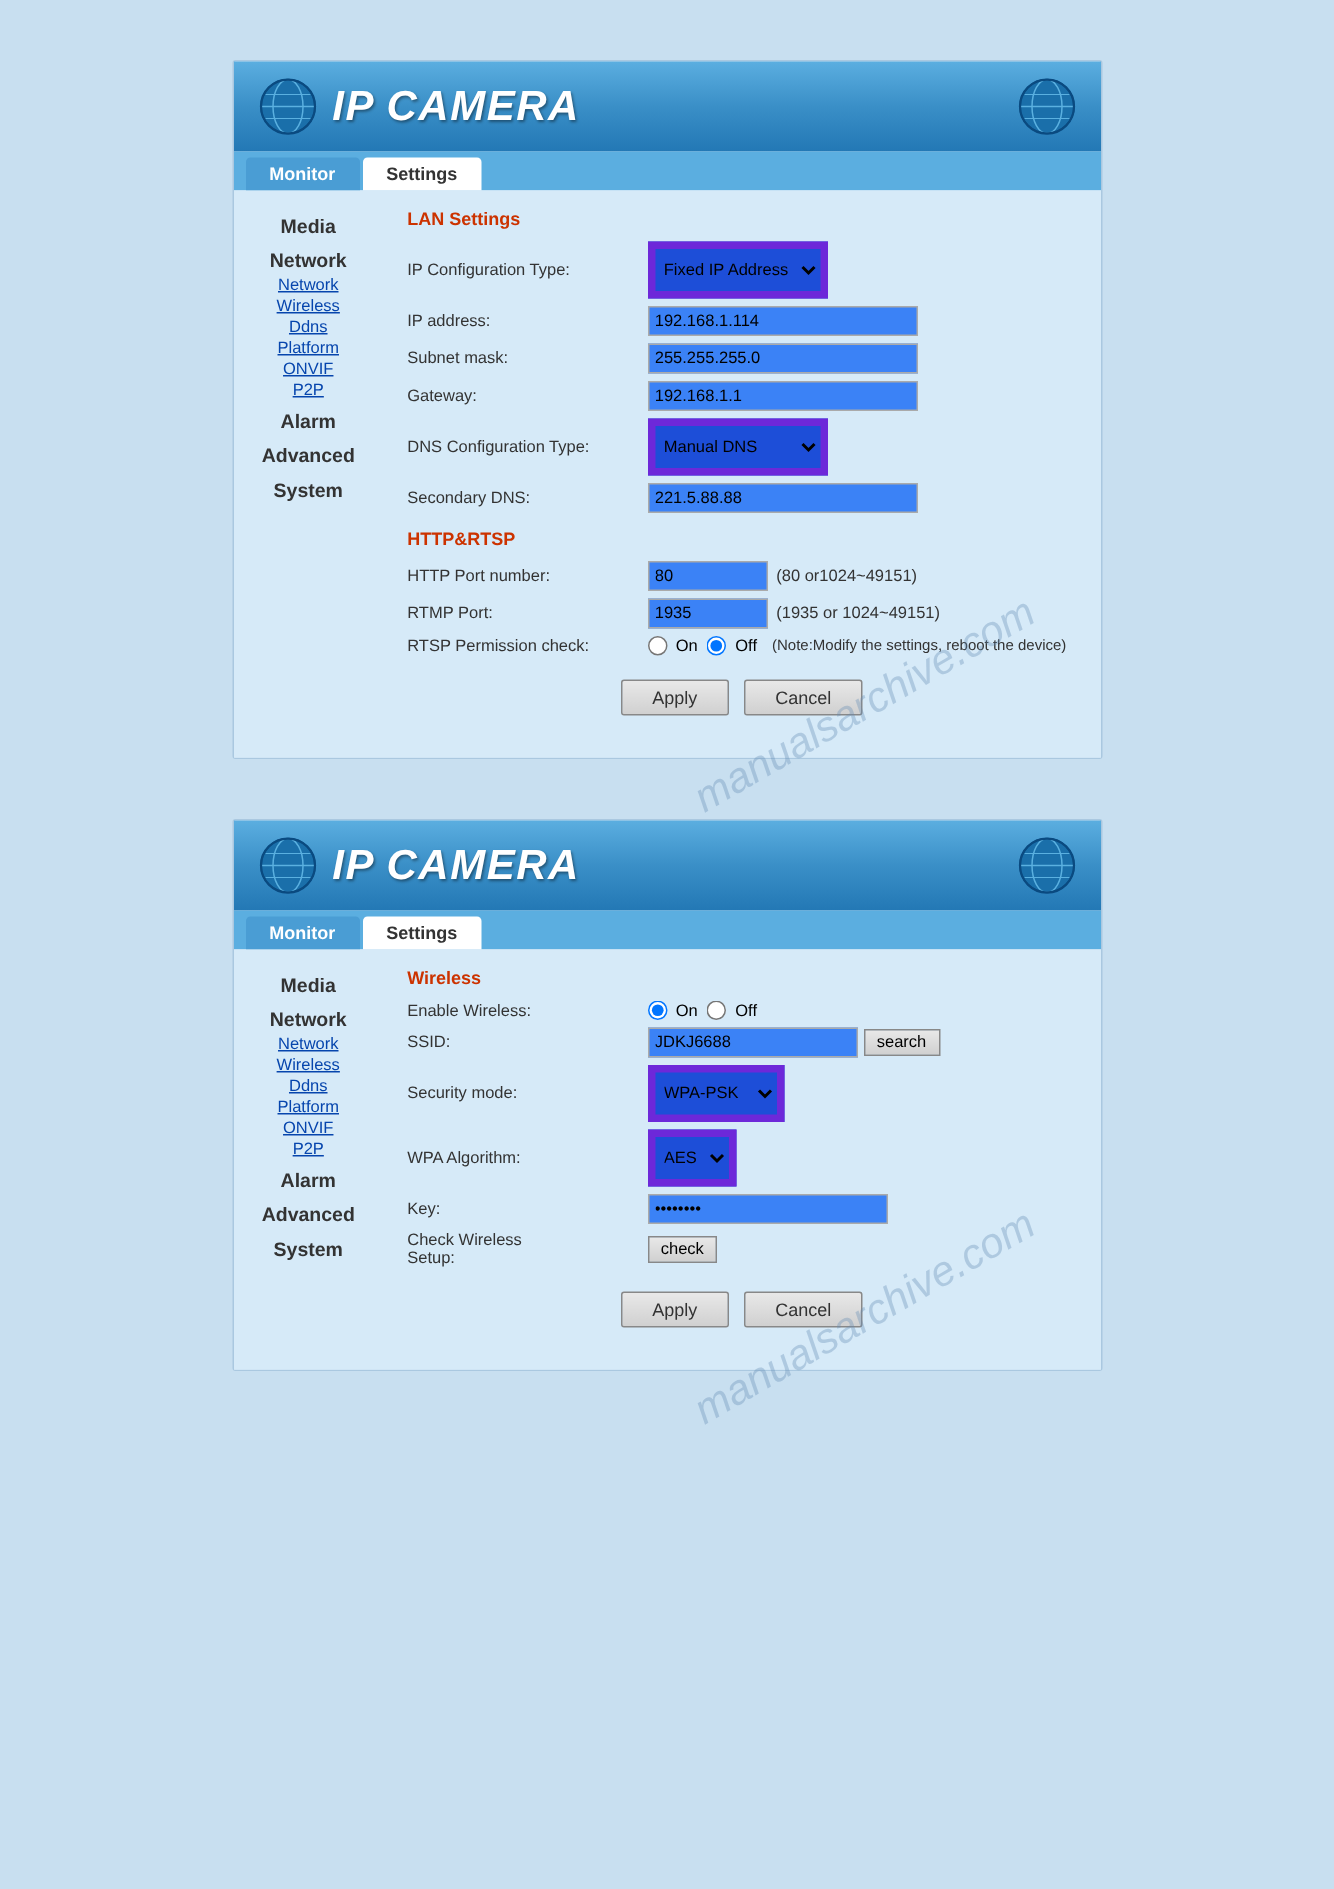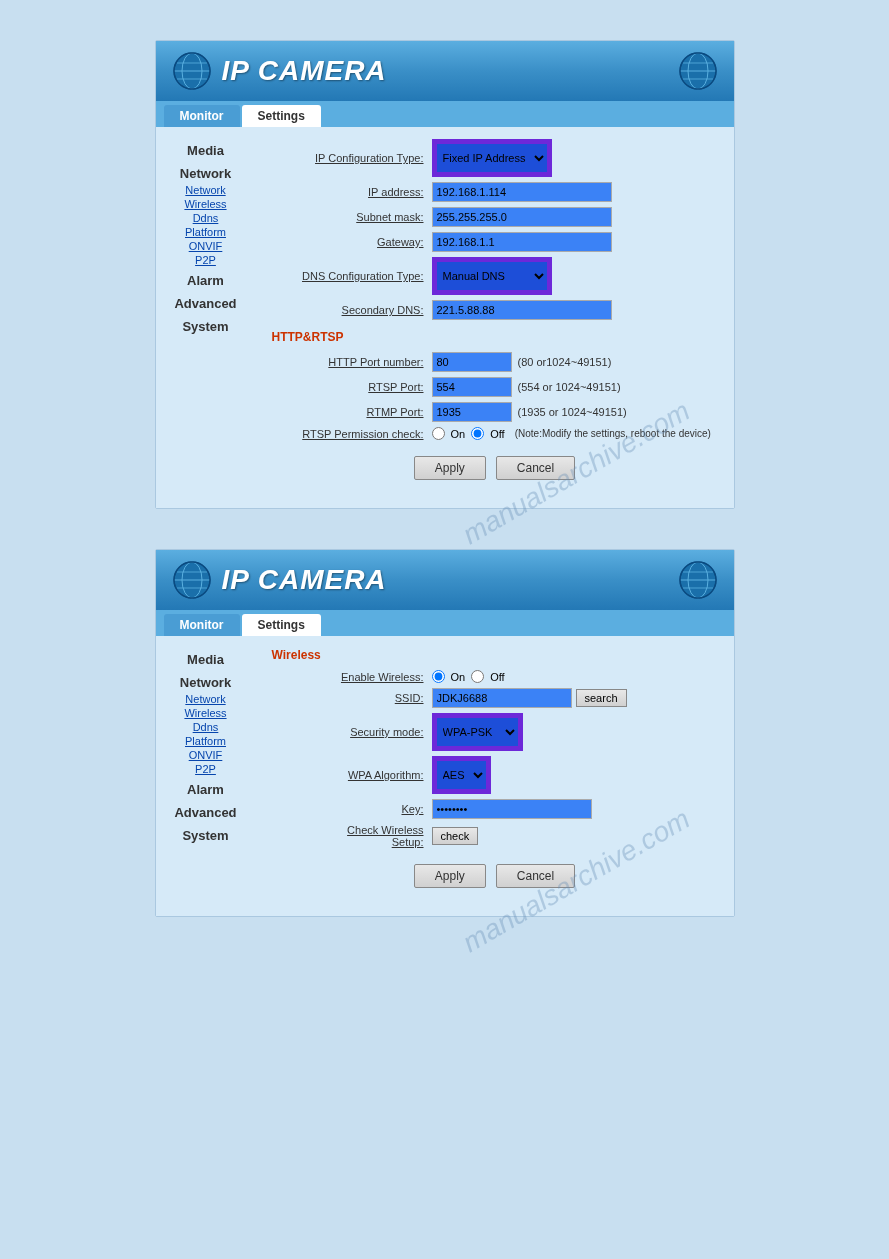--- a/index.html
+++ b/index.html
@@ -126,23 +126,21 @@
     .form-row {
       display: flex;
       align-items: center;
       margin-bottom: 5px;
     }
 
     .form-label {
       width: 160px;
       font-size: 11px;
       color: #333;
-      text-align: right;
       padding-right: 8px;
-      text-decoration: underline;
     }
 
     .form-input {
       border: 1px solid #aaa;
       background: #3b82f6;
       padding: 2px 4px;
       font-size: 11px;
       height: 20px;
     }
 
@@ -290,20 +288,21 @@
           <a class="sidebar-link">Ddns</a>
           <a class="sidebar-link">Platform</a>
           <a class="sidebar-link">ONVIF</a>
           <a class="sidebar-link">P2P</a>
           <div class="sidebar-section">Alarm</div>
           <div class="sidebar-section">Advanced</div>
           <div class="sidebar-section">System</div>
         </div>
 
         <div class="content-area">
+          <div class="section-title">LAN Settings</div>
 
           <div class="form-row">
             <div class="form-label">IP Configuration Type:</div>
             <select class="form-select form-select-wide">
               <option>Fixed IP Address</option>
               <option>DHCP</option>
             </select>
           </div>
 
           <div class="form-row">
@@ -336,25 +335,20 @@
           </div>
 
           <div class="section-title" style="margin-top:10px;">HTTP&amp;RTSP</div>
 
           <div class="form-row">
             <div class="form-label">HTTP Port number:</div>
             <input class="form-input form-input-short" type="text" value="80" style="">
             <span class="form-note">(80 or1024~49151)</span>
           </div>
 
-          <div class="form-row">
-            <div class="form-label">RTSP Port:</div>
-            <input class="form-input form-input-short" type="text" value="554" style="">
-            <span class="form-note">(554 or 1024~49151)</span>
-          </div>
 
           <div class="form-row">
             <div class="form-label">RTMP Port:</div>
             <input class="form-input form-input-short" type="text" value="1935" style="">
             <span class="form-note">(1935 or 1024~49151)</span>
           </div>
 
           <div class="form-row">
             <div class="form-label">RTSP Permission check:</div>
             <div class="radio-group">

